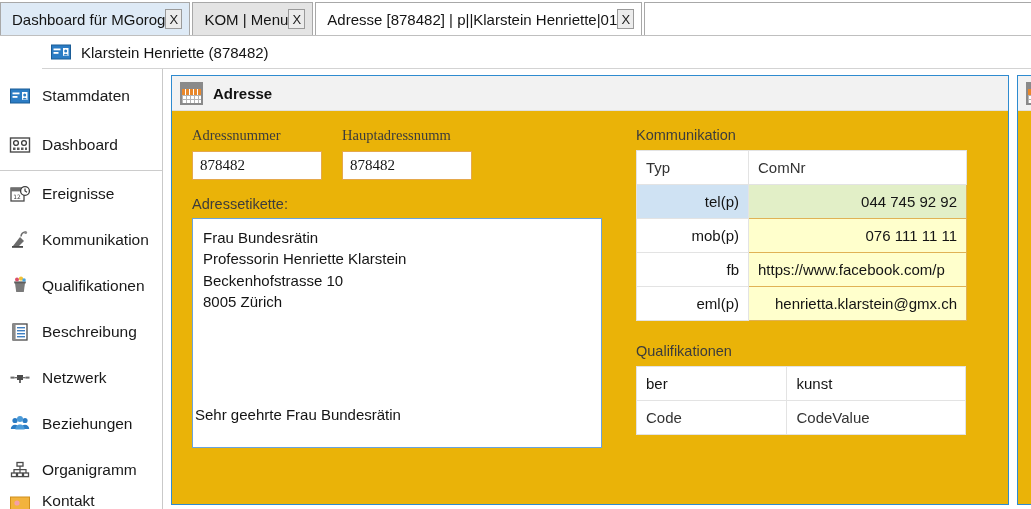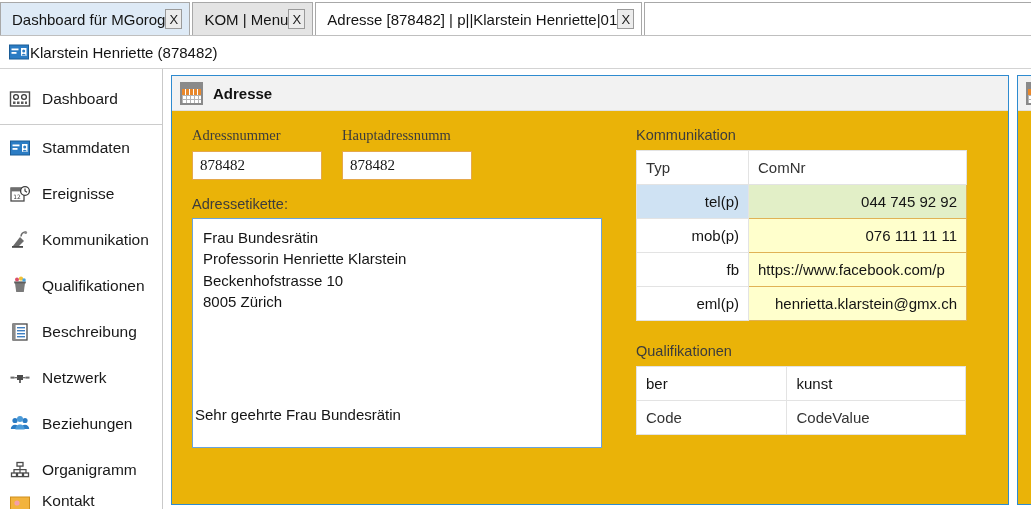--- a/index.html
+++ b/index.html
@@ -35,24 +35,24 @@
   }
   .tab-spacer {
     flex: 1; height: 33px;
     border: 1px solid #a8a8a8; border-bottom: none;
     border-right: none; background: #ffffff;
     margin-left: 2px;
   }
 
   
   .crumb {
-    display: flex; align-items: center; gap: 0;
+    display: flex; align-items: center; gap: 9px;
     height: 33px; padding-left: 8px;
     border-bottom: 1px solid #d3d3d3;
-    font-size: 15px; color: #141414;
+    font-size: 15px; color: #141414; margin-left: 42px;
   }
 
   
   .shell { display: flex; height: 440px; }
 
   
   .sidebar {
     width: 163px; flex: none; background: #ffffff;
     border-right: 1px solid #c9c9c9;
     padding-top: 4px;
@@ -185,47 +185,47 @@
       <rect x="3.5" y="11" width="5" height="1.8" fill="#ffffff"></rect>
     </svg>
   </span>
   <span>Klarstein Henriette (878482)</span>
 </div>
 
 <div class="shell">
 
   <div class="sidebar">
 
+    <div class="nav-item">
+      <span class="ico">
+        <svg width="22" height="22" viewBox="0 0 22 22">
+          <rect x="1.5" y="4" width="19" height="14" fill="#2b7cc4" stroke="#1b5c96"></rect>
+          <rect x="13" y="7" width="5.5" height="8" fill="#ffffff"></rect>
+          <circle cx="15.7" cy="10" r="1.5" fill="#2b7cc4"></circle>
+          <path d="M13.4 14.5a2.4 2.4 0 014.6 0z" fill="#2b7cc4"></path>
+          <rect x="3.5" y="7.5" width="7" height="1.8" fill="#ffffff"></rect>
+          <rect x="3.5" y="11" width="5" height="1.8" fill="#ffffff"></rect>
+        </svg>
+      </span>
+      <span class="nav-label">Stammdaten</span>
+    </div>
+
     <div class="nav-item first">
       <span class="ico">
         <svg width="22" height="22" viewBox="0 0 22 22">
           <rect x="1.5" y="4" width="19" height="14" fill="#fff" stroke="#4a4a4a" stroke-width="1.4"></rect>
           <circle cx="7" cy="9" r="2.4" fill="none" stroke="#3c3c3c" stroke-width="1.3"></circle>
           <circle cx="15" cy="9" r="2.4" fill="none" stroke="#3c3c3c" stroke-width="1.3"></circle>
           <rect x="4" y="13.5" width="2.5" height="2.5" fill="#5a5a5a"></rect>
           <rect x="8" y="13.5" width="2.5" height="2.5" fill="#5a5a5a"></rect>
           <rect x="12" y="13.5" width="2.5" height="2.5" fill="#5a5a5a"></rect>
           <rect x="16" y="13.5" width="2" height="2.5" fill="#5a5a5a"></rect>
         </svg>
       </span>
       <span class="nav-label">Dashboard</span>
-    </div>
-
-    <div class="nav-item">
-      <span class="ico">
-        <svg width="22" height="22" viewBox="0 0 22 22">
-          <rect x="1.5" y="4" width="19" height="14" fill="#2b7cc4" stroke="#1b5c96"></rect>
-          <rect x="13" y="7" width="5.5" height="8" fill="#ffffff"></rect>
-          <circle cx="15.7" cy="10" r="1.5" fill="#2b7cc4"></circle>
-          <path d="M13.4 14.5a2.4 2.4 0 014.6 0z" fill="#2b7cc4"></path>
-          <rect x="3.5" y="7.5" width="7" height="1.8" fill="#ffffff"></rect>
-          <rect x="3.5" y="11" width="5" height="1.8" fill="#ffffff"></rect>
-        </svg>
-      </span>
-      <span class="nav-label">Stammdaten</span>
     </div>
 
     <div class="nav-item">
       <span class="ico">
         <svg width="22" height="22" viewBox="0 0 22 22">
           <rect x="2" y="5" width="13" height="13" fill="#fff" stroke="#4a4a4a" stroke-width="1.3"></rect>
           <rect x="2" y="5" width="13" height="3.4" fill="#6e6e6e"></rect>
           <text x="4.2" y="15.6" font-size="6" fill="#3c3c3c" font-family="DejaVu Sans">12</text>
           <circle cx="16" cy="8" r="4.4" fill="#ffffff" stroke="#3c3c3c" stroke-width="1.3"></circle>
           <path d="M16 5.4V8l2 1.3" stroke="#3c3c3c" stroke-width="1.2" fill="none"></path>

